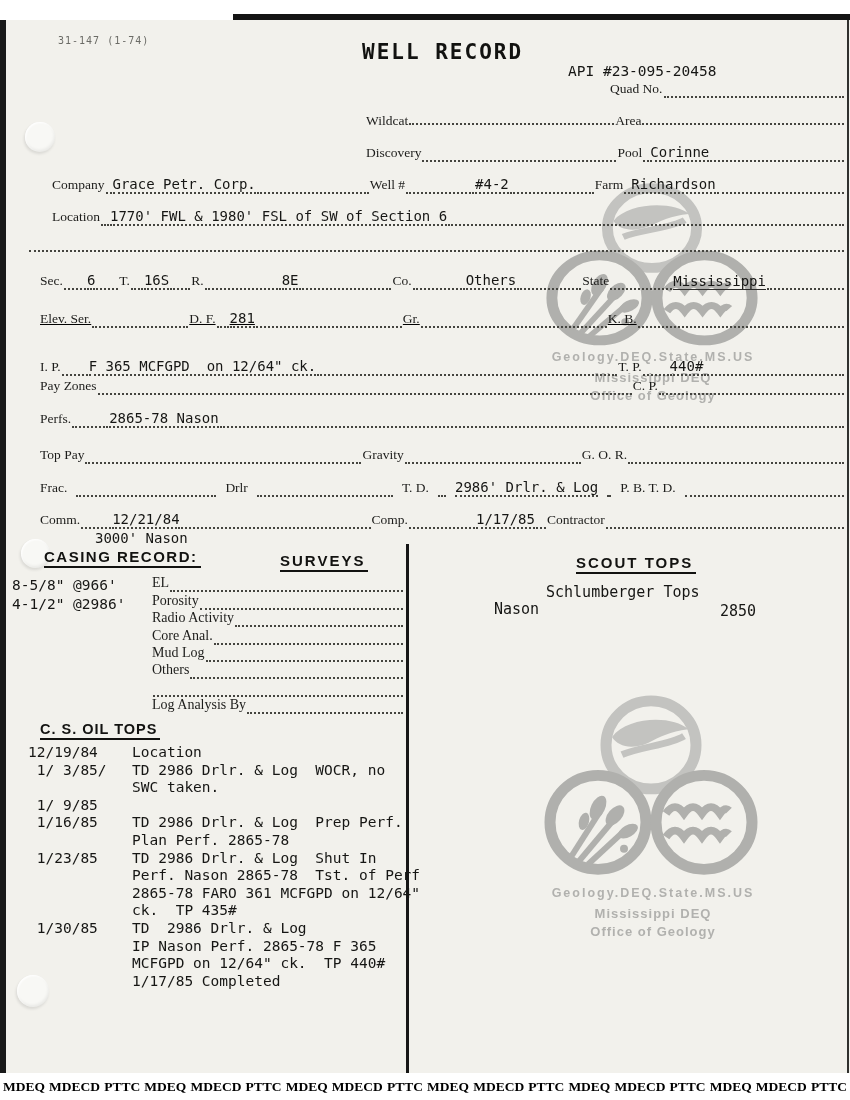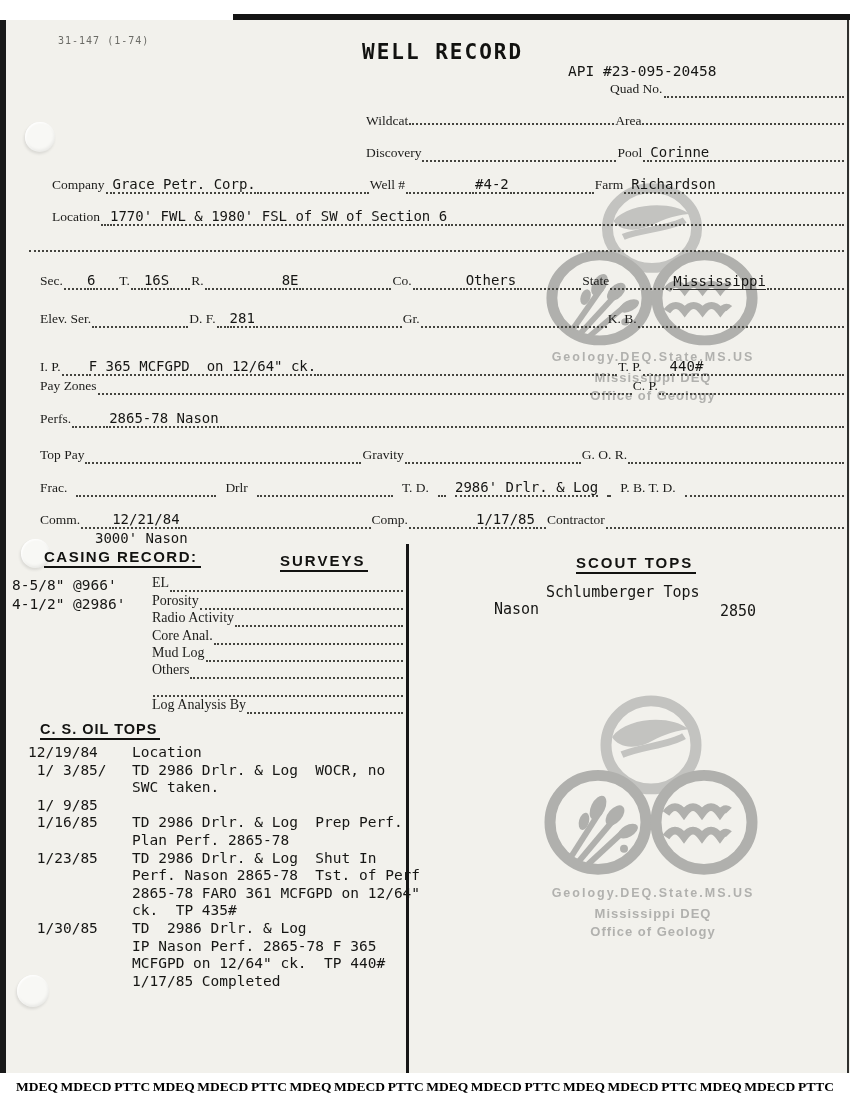--- a/index.html
+++ b/index.html
@@ -3,21 +3,21 @@
 <meta charset="utf-8">
 <style>
   html, body { margin:0; padding:0; width:850px; height:1100px; overflow:hidden; background:#ffffff; }
   .page { position:relative; width:850px; height:1100px; font-family:"Liberation Serif", serif; }
 
   
   .page-header { position:absolute; top:0; left:0; right:0; height:20px; display:flex;
     justify-content:space-between; align-items:flex-start; padding:1px 3px 0 2px;
     font:bold 14px "Liberation Serif", serif; color:#000; z-index:5; background:#fff; }
   .page-footer { position:absolute; bottom:0; left:0; right:0; height:26px; display:flex;
-    justify-content:space-between; align-items:center; padding:0 16px;
+    justify-content:space-between; align-items:center; padding:0 3px;
     font:bold 13.5px "Liberation Serif", serif; color:#000; background:#fff; z-index:5; }
 
   .topbar { position:absolute; top:14px; left:233px; width:617px; height:6px; background:#141414; z-index:6; }
 
   
   .scan { position:absolute; top:20px; left:0; width:850px; height:1053px; background:#f2f1ec; overflow:hidden; }
   .edge-left { position:absolute; left:0; top:0; width:6px; height:100%; background:#191919; z-index:4; }
   .edge-right { position:absolute; right:1px; top:0; width:2px; height:100%; background:#30302e; z-index:4; }
 
   .hole { position:absolute; border-radius:50%; background:#f8f8f5; z-index:1;
@@ -204,21 +204,21 @@
       <span class="lbl">Co.</span>
       <span class="dots" style="width:52px;"></span>
       <span class="val">Others</span>
       <span class="dots" style="width:64px;"></span>
       <span class="lbl">State</span>
       <span class="dots" style="width:62px;"></span>
       <span class="val solid">Mississippi</span>
       <span class="dots grow"></span>
     </div>
 
-    <div class="row" style="left:40px; top:288px; width:805px; height:20px;">
+    <div class="row" style="left:40px; top:288px; width:805px; height:20px;text-decoration:underline;">
       <span class="lbl">Elev. Ser.</span>
       <span class="dots" style="width:96px;"></span>
       <span class="lbl">D. F.</span>
       <span class="dots" style="width:12px;"></span>
       <span class="val">281</span>
       <span class="dots" style="width:146px;"></span>
       <span class="lbl">Gr.</span>
       <span class="dots" style="width:186px;"></span>
       <span class="lbl">K. B.</span>
       <span class="dots grow"></span>

